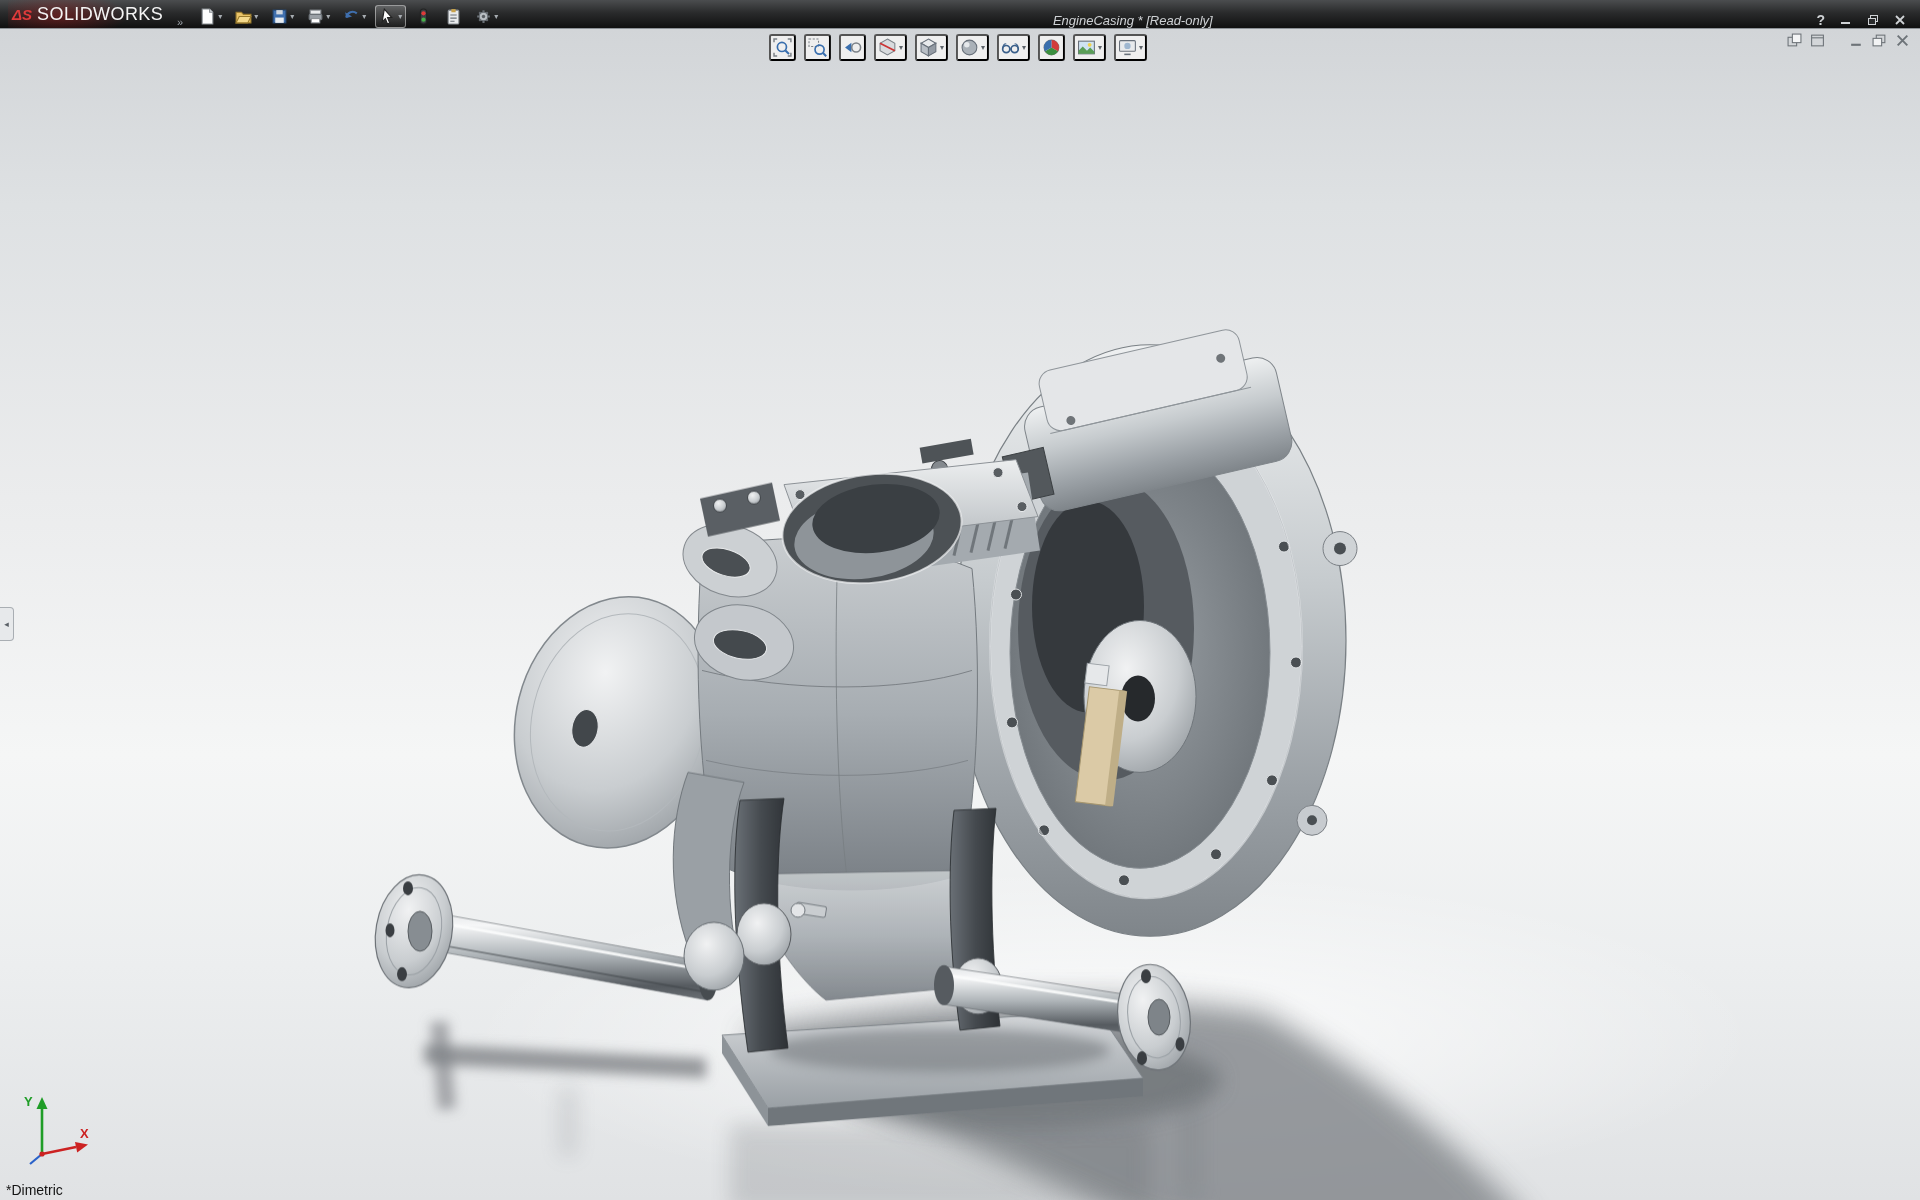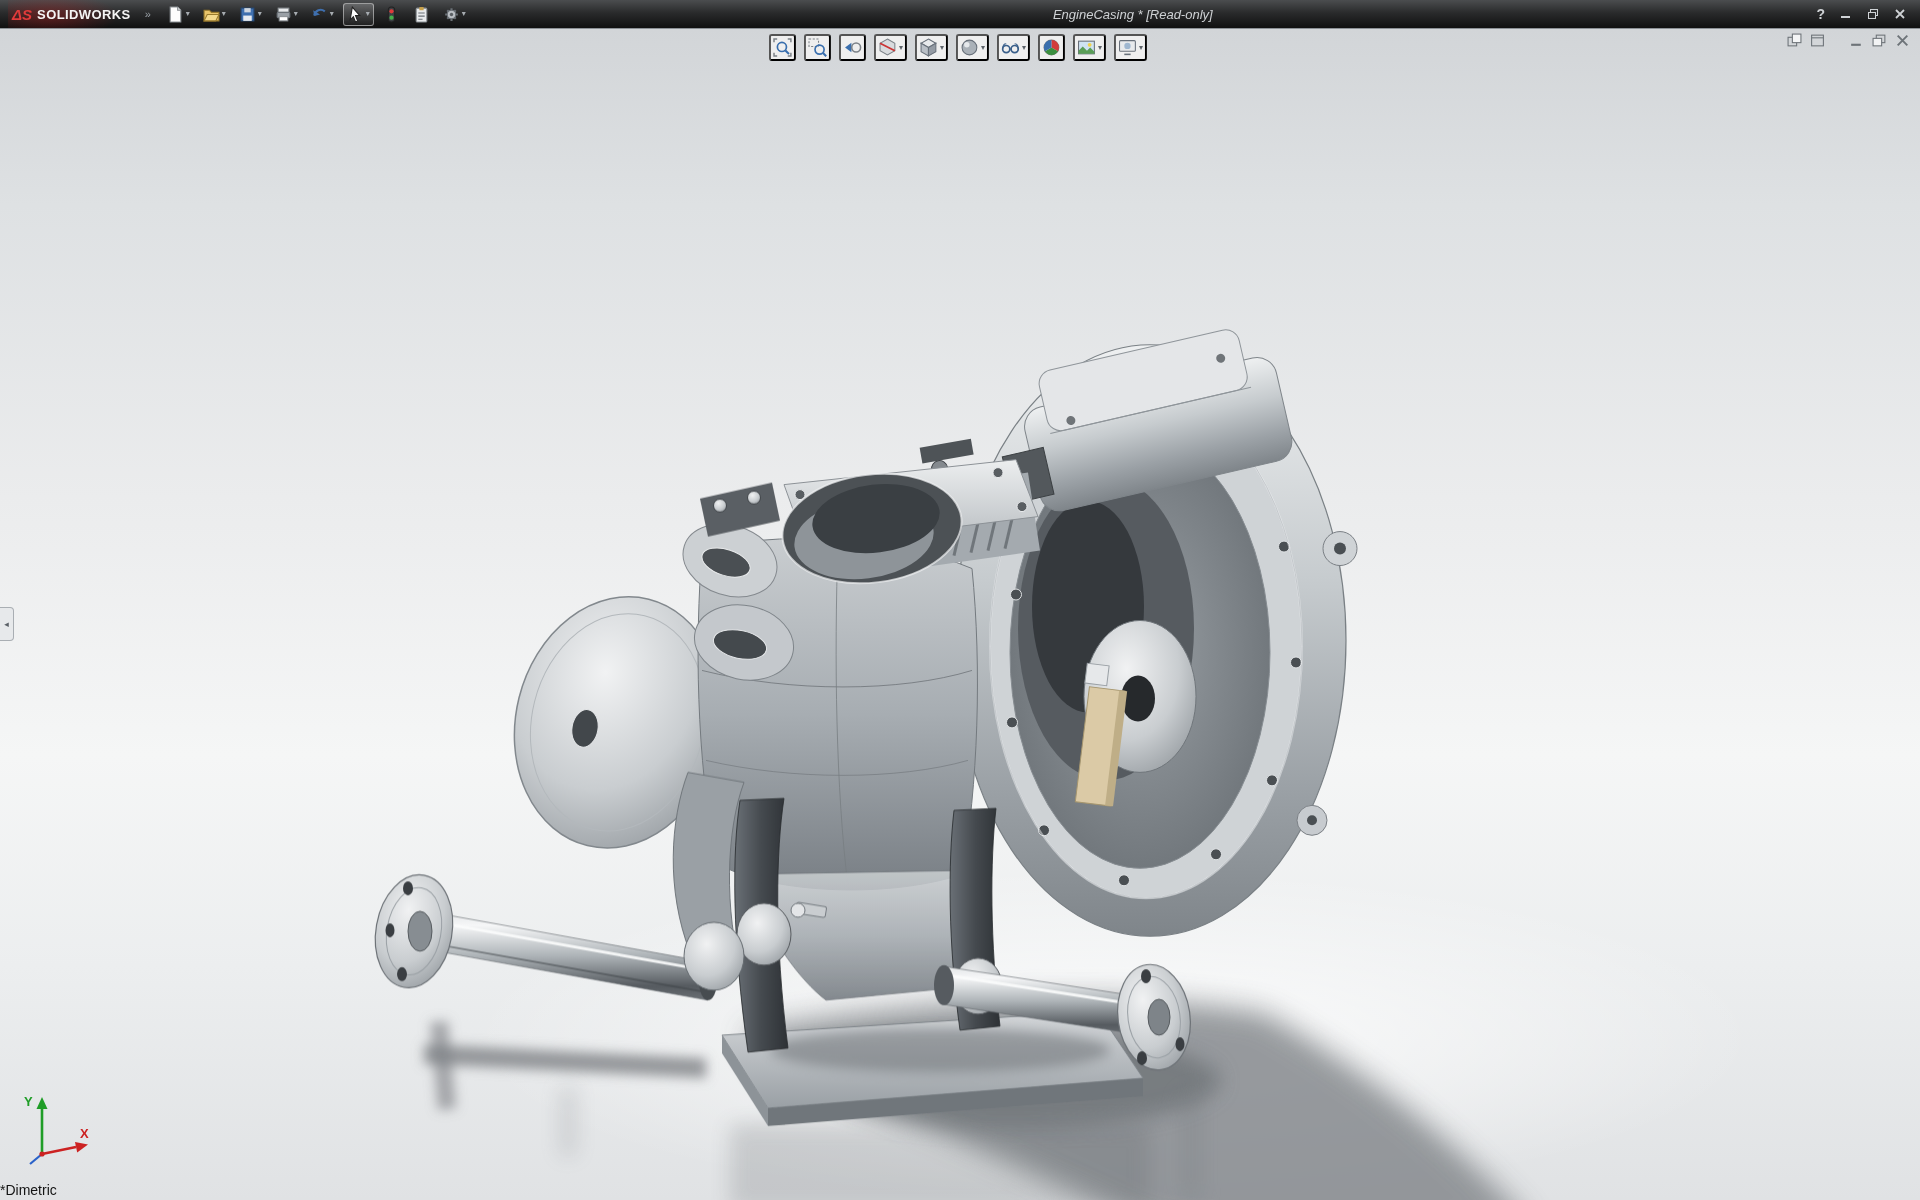--- a/index.html
+++ b/index.html
@@ -1,25 +1,25 @@
 <!DOCTYPE html>
 <html><head>
 <meta charset="utf-8">
 <style>
   html,body{margin:0;padding:0;background:#000;}
   .app{position:relative;width:1920px;height:1200px;overflow:hidden;font-family:"Liberation Sans",sans-serif;-webkit-font-smoothing:antialiased;}
 
   
   .titlebar{position:absolute;top:0;left:0;right:0;height:28px;
     background:linear-gradient(#4b4d4f,#2a2b2c 45%,#101010 100%);
-    display:flex;align-items:center;padding:0 8px;color:#d6d8da;z-index:30;}
+    display:flex;align-items:flex-end;padding:0 8px;color:#d6d8da;z-index:30;}
   .logo{display:flex;align-items:center;gap:5px;height:100%;padding:0 12px 0 4px;
     background:radial-gradient(70px 22px at 30% 55%, rgba(190,25,25,.38), rgba(0,0,0,0));}
   .logo-mark{color:#e23b3b;font-weight:bold;font-style:italic;font-size:15px;}
-  .logo-text{color:#f4f4f4;font-weight:bold;font-size:13px;letter-spacing:.4px;}
+  .logo-text{color:#f4f4f4;font-weight:normal;font-size:18px;letter-spacing:.4px;}
   .chev{color:#9aa0a6;font-size:11px;margin:0 12px 0 2px;}
   .tb{display:flex;align-items:center;gap:5px;}
   .tbbtn{display:flex;align-items:center;gap:2px;padding:2px 3px;border:1px solid transparent;border-radius:3px;background:transparent;}
   .tbbtn svg{display:block;}
   .tbbtn.pressed{border-color:rgba(255,255,255,.45);background:linear-gradient(rgba(255,255,255,.20),rgba(255,255,255,.05));}
   .dd{font-size:8px;color:#a7acb1;line-height:1;}
   .title{position:absolute;left:59%;transform:translateX(-50%);font-size:13px;color:#ced1d4;white-space:nowrap;font-style:italic;}
   .winctl{margin-left:auto;display:flex;align-items:center;gap:15px;padding-right:6px;}
   .winctl .help{font-size:14px;color:#cfd2d5;font-weight:bold;}
   .winbtn svg{display:block;}
@@ -37,21 +37,21 @@
   .hubtn svg{display:block;}
   .hubtn .dd{color:#5d636a;}
 
   .docctl{position:absolute;top:4px;right:10px;display:flex;align-items:center;gap:8px;z-index:10;}
   .docctl .spacer{width:8px;}
   .docctl svg{display:block;}
 
   .panel-tab{position:absolute;left:0;top:578px;width:13px;height:32px;background:#e7e9eb;border:1px solid #a9aeb3;border-left:none;border-radius:0 4px 4px 0;display:flex;align-items:center;justify-content:center;color:#5a6066;font-size:9px;z-index:10;}
 
   .triad{position:absolute;left:14px;bottom:28px;z-index:10;}
-  .orient{position:absolute;left:0;bottom:2px;font-size:14px;color:#141414;z-index:10;}
+  .orient{position:absolute;left:6px;bottom:2px;font-size:14px;color:#141414;z-index:10;}
 </style>
 </head>
 <body>
 
 <div class="app">
 
   <div class="titlebar">
     <div class="logo">
       <span class="logo-mark">ΔS</span>
       <span class="logo-text">SOLIDWORKS</span>

